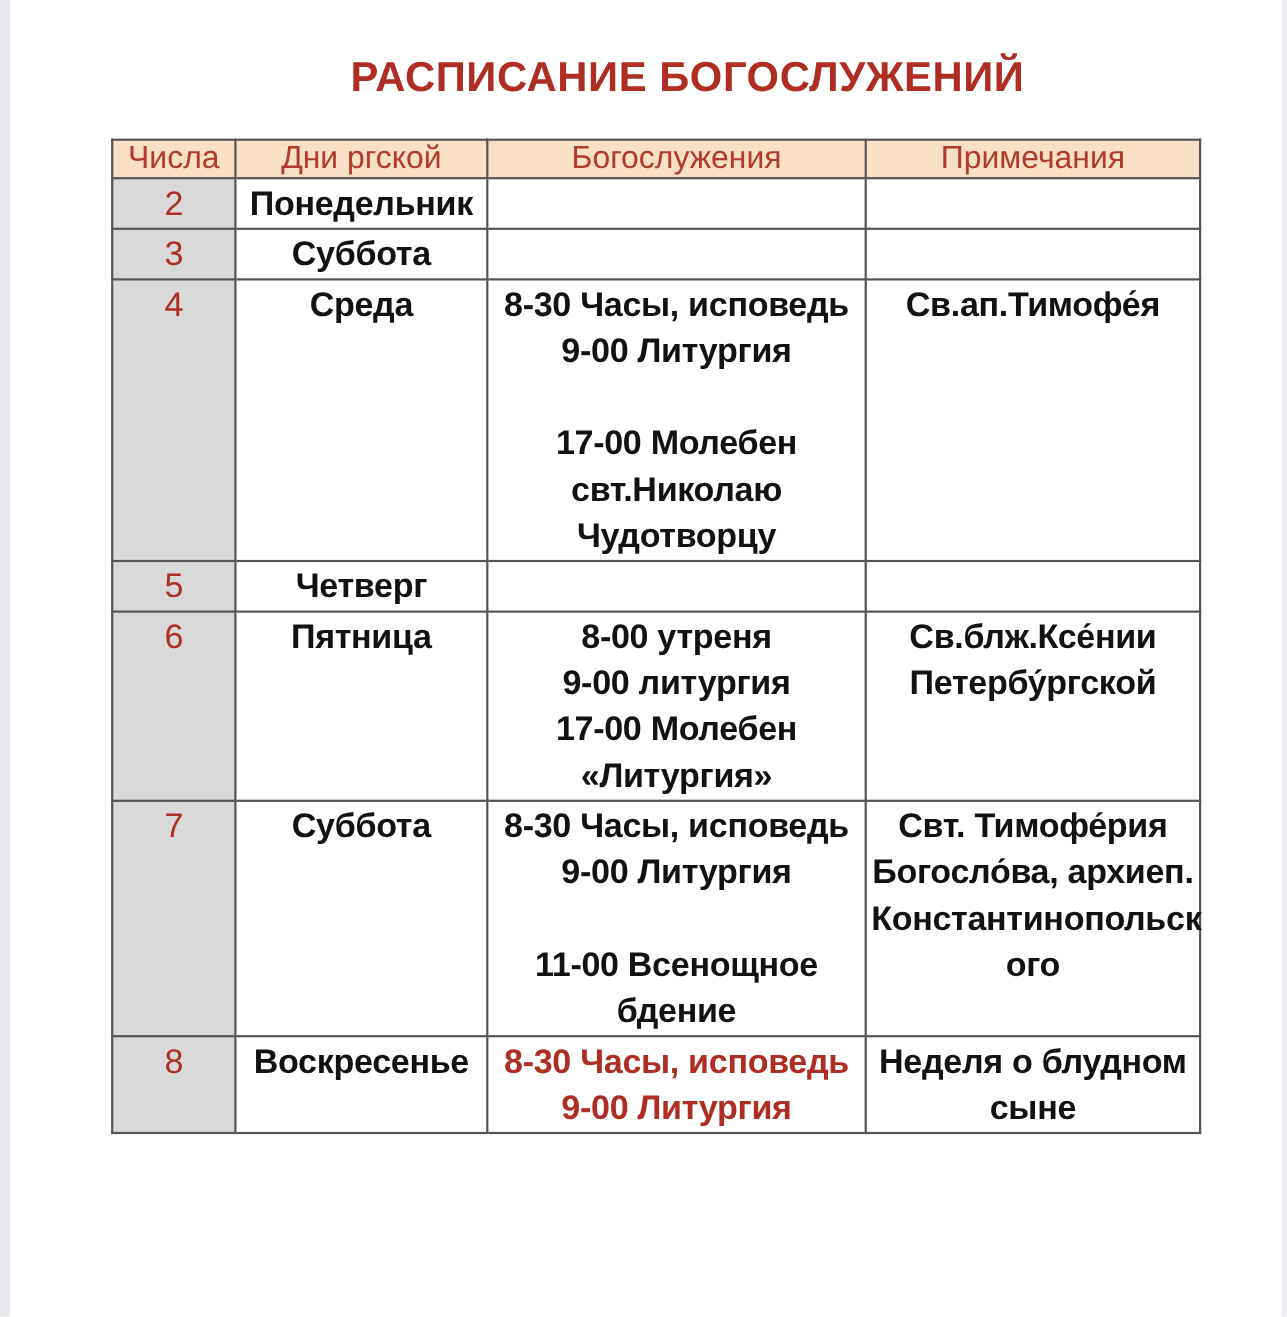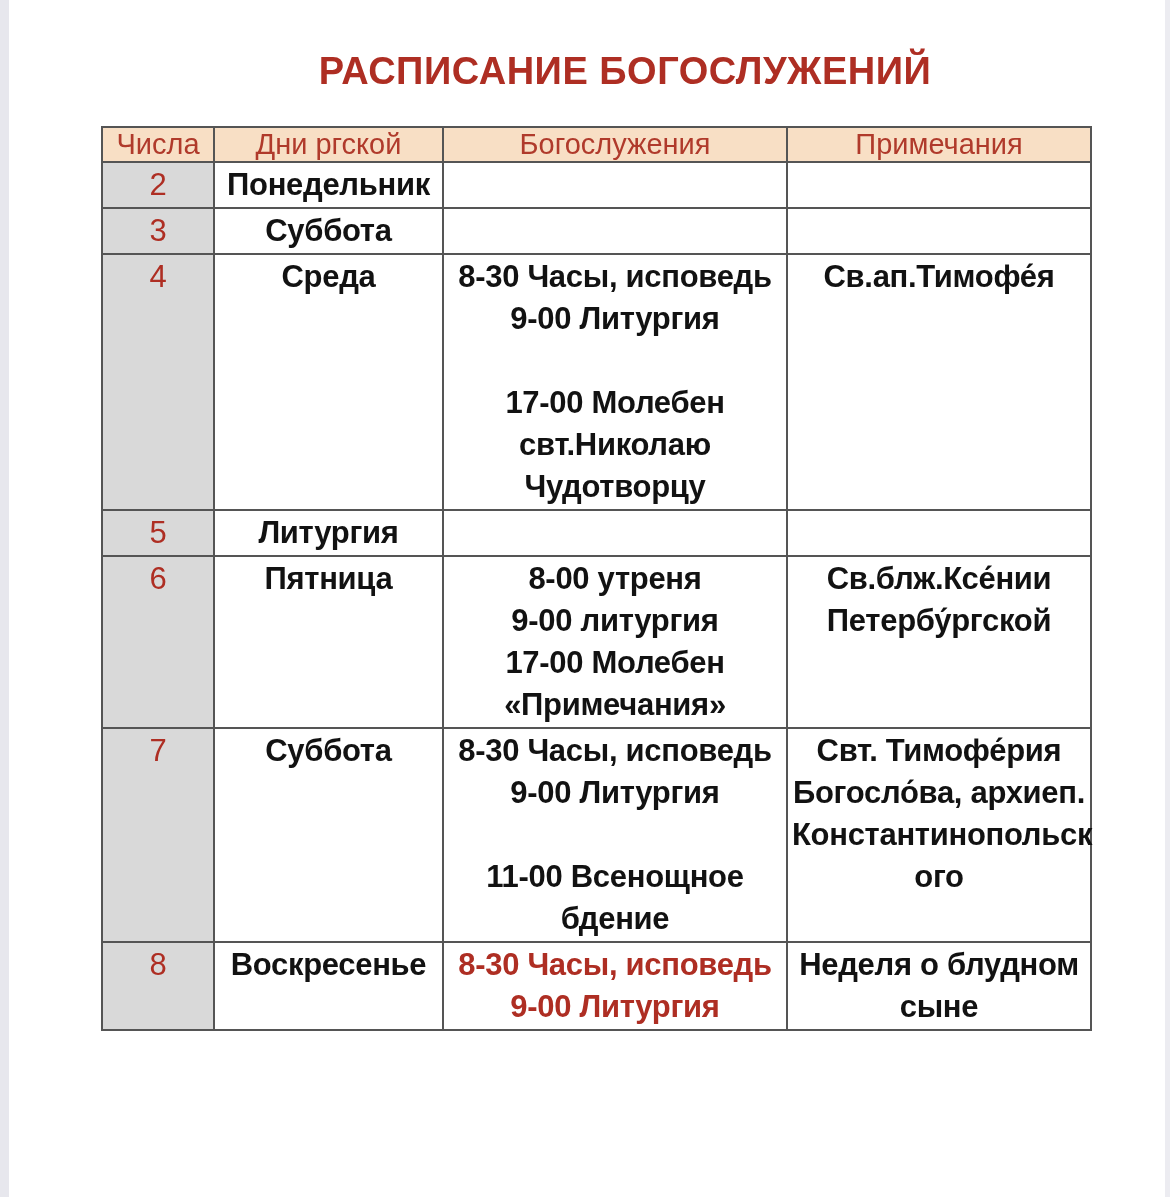--- a/index.html
+++ b/index.html
@@ -147,32 +147,32 @@
           <div class="line">17-00 Молебен</div>
           <div class="line">свт.Николаю</div>
           <div class="line">Чудотворцу</div>
         </td>
         <td class="notes-cell">
           <div class="line">Св.ап.Тимофе́я</div>
         </td>
       </tr>
       <tr>
         <td class="date-cell">5</td>
-        <td class="day-cell">Литургия</td>
+        <td class="day-cell">Четверг</td>
         <td class="services-cell"></td>
         <td class="notes-cell"></td>
       </tr>
       <tr>
         <td class="date-cell">6</td>
         <td class="day-cell">Пятница</td>
         <td class="services-cell">
           <div class="line">8-00 утреня</div>
           <div class="line bold">9-00 литургия</div>
           <div class="line">17-00 Молебен</div>
-          <div class="line">«Примечания»</div>
+          <div class="line">«Литургия»</div>
         </td>
         <td class="notes-cell">
           <div class="line">Св.блж.Ксе́нии</div>
           <div class="line">Петербу́ргской</div>
         </td>
       </tr>
       <tr>
         <td class="date-cell">7</td>
         <td class="day-cell">Суббота</td>
         <td class="services-cell">

